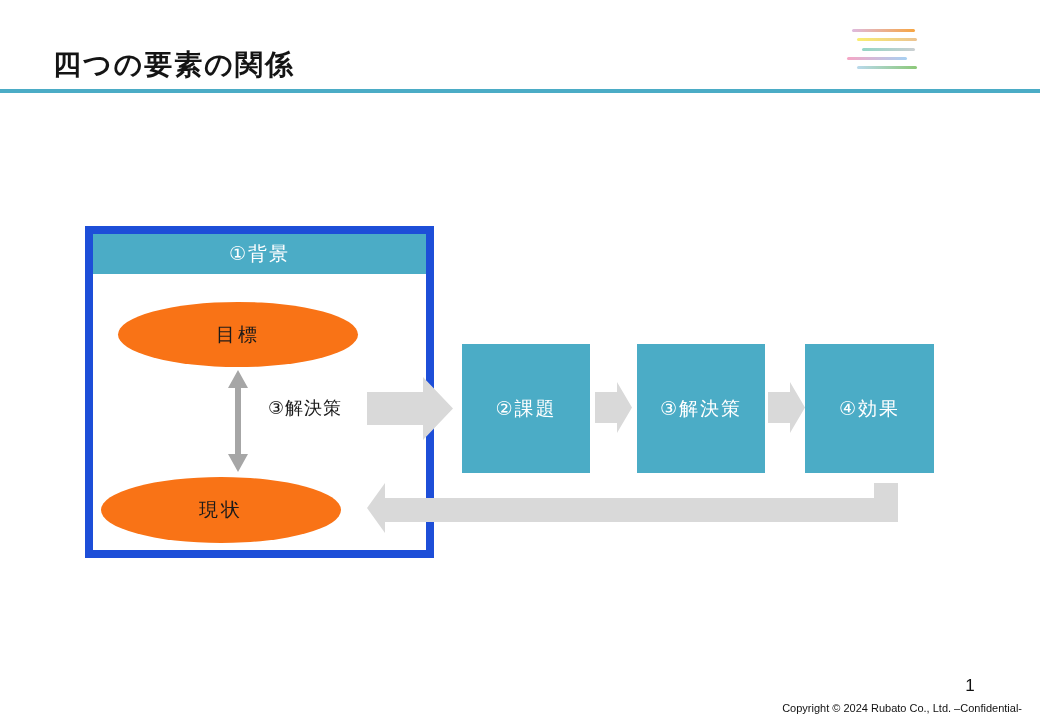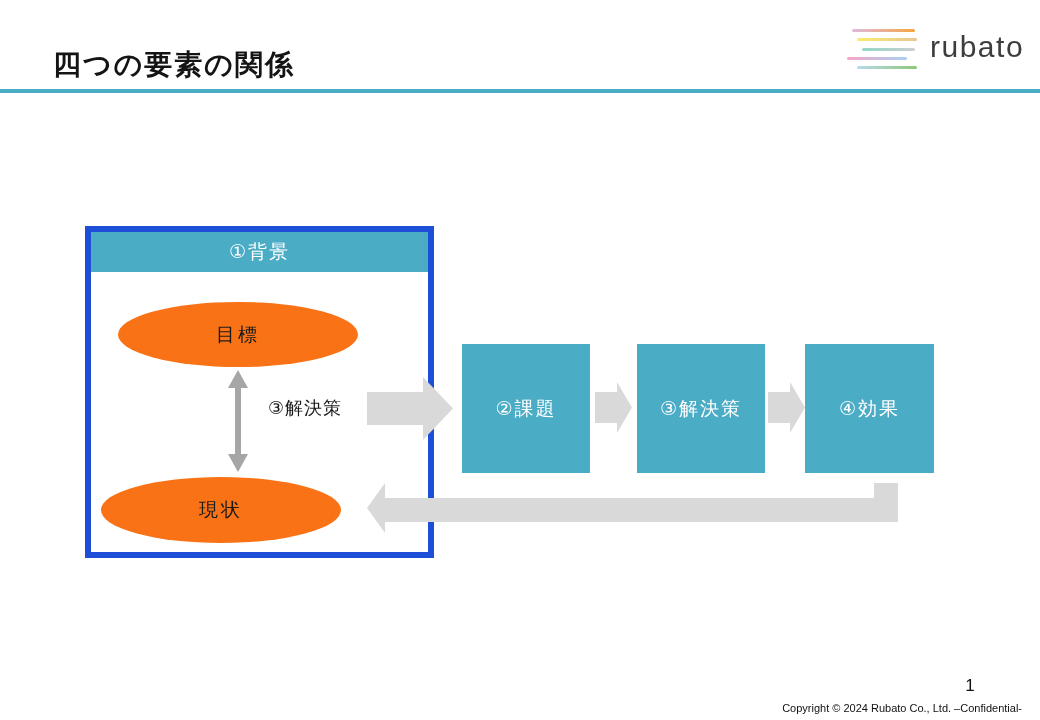--- a/index.html
+++ b/index.html
@@ -22,21 +22,21 @@
   .logo-lines .l3{left:17px;top:23px;width:53px;background:linear-gradient(90deg,#93d6c5,#cbcfd2);}
   .logo-lines .l4{left:2px; top:32px;width:60px;background:linear-gradient(90deg,#f6a6c5,#a7d1f2);}
   .logo-lines .l5{left:12px;top:41px;width:60px;background:linear-gradient(90deg,#b9d9ec,#8cc878);}
   .logo-text{
     position:absolute;left:85px;top:6px;font-size:30px;line-height:32px;color:#3d3d3d;
     letter-spacing:1.5px;font-weight:400;
   }
   
   .bg-box{
     position:absolute;left:85px;top:226px;width:349px;height:332px;
-    border:6px solid #1d4ed8;box-sizing:border-box;background:#ffffff;z-index:1;padding-left:20px;
+    border:8px solid #1d4ed8;box-sizing:border-box;background:#ffffff;z-index:1;padding-left:20px;
   }
   .bg-header{
     position:absolute;left:0;top:0;right:0;height:40px;background:#4BACC6;
     color:#ffffff;font-size:19px;letter-spacing:2px;
     display:flex;align-items:center;justify-content:center;
   }
   .ellipse{
     position:absolute;border-radius:50%;background:#f97316;color:#1a1a1a;
     font-size:19px;letter-spacing:3px;display:flex;align-items:center;justify-content:center;
     z-index:2;
@@ -91,21 +91,20 @@
   <div class="title-rule"></div>
 
   <div class="logo">
     <div class="logo-lines">
       <i class="l1"></i>
         <i class="l2"></i>
         <i class="l3"></i>
         <i class="l4"></i>
         <i class="l5"></i>
     </div>
-    <span class="logo-text">rubato</span>
   </div>
 
   <div>
 
     <div class="bg-box">
       <div class="bg-header">①背景</div>
     </div>
 
     <div class="ellipse goal">目標</div>
 

